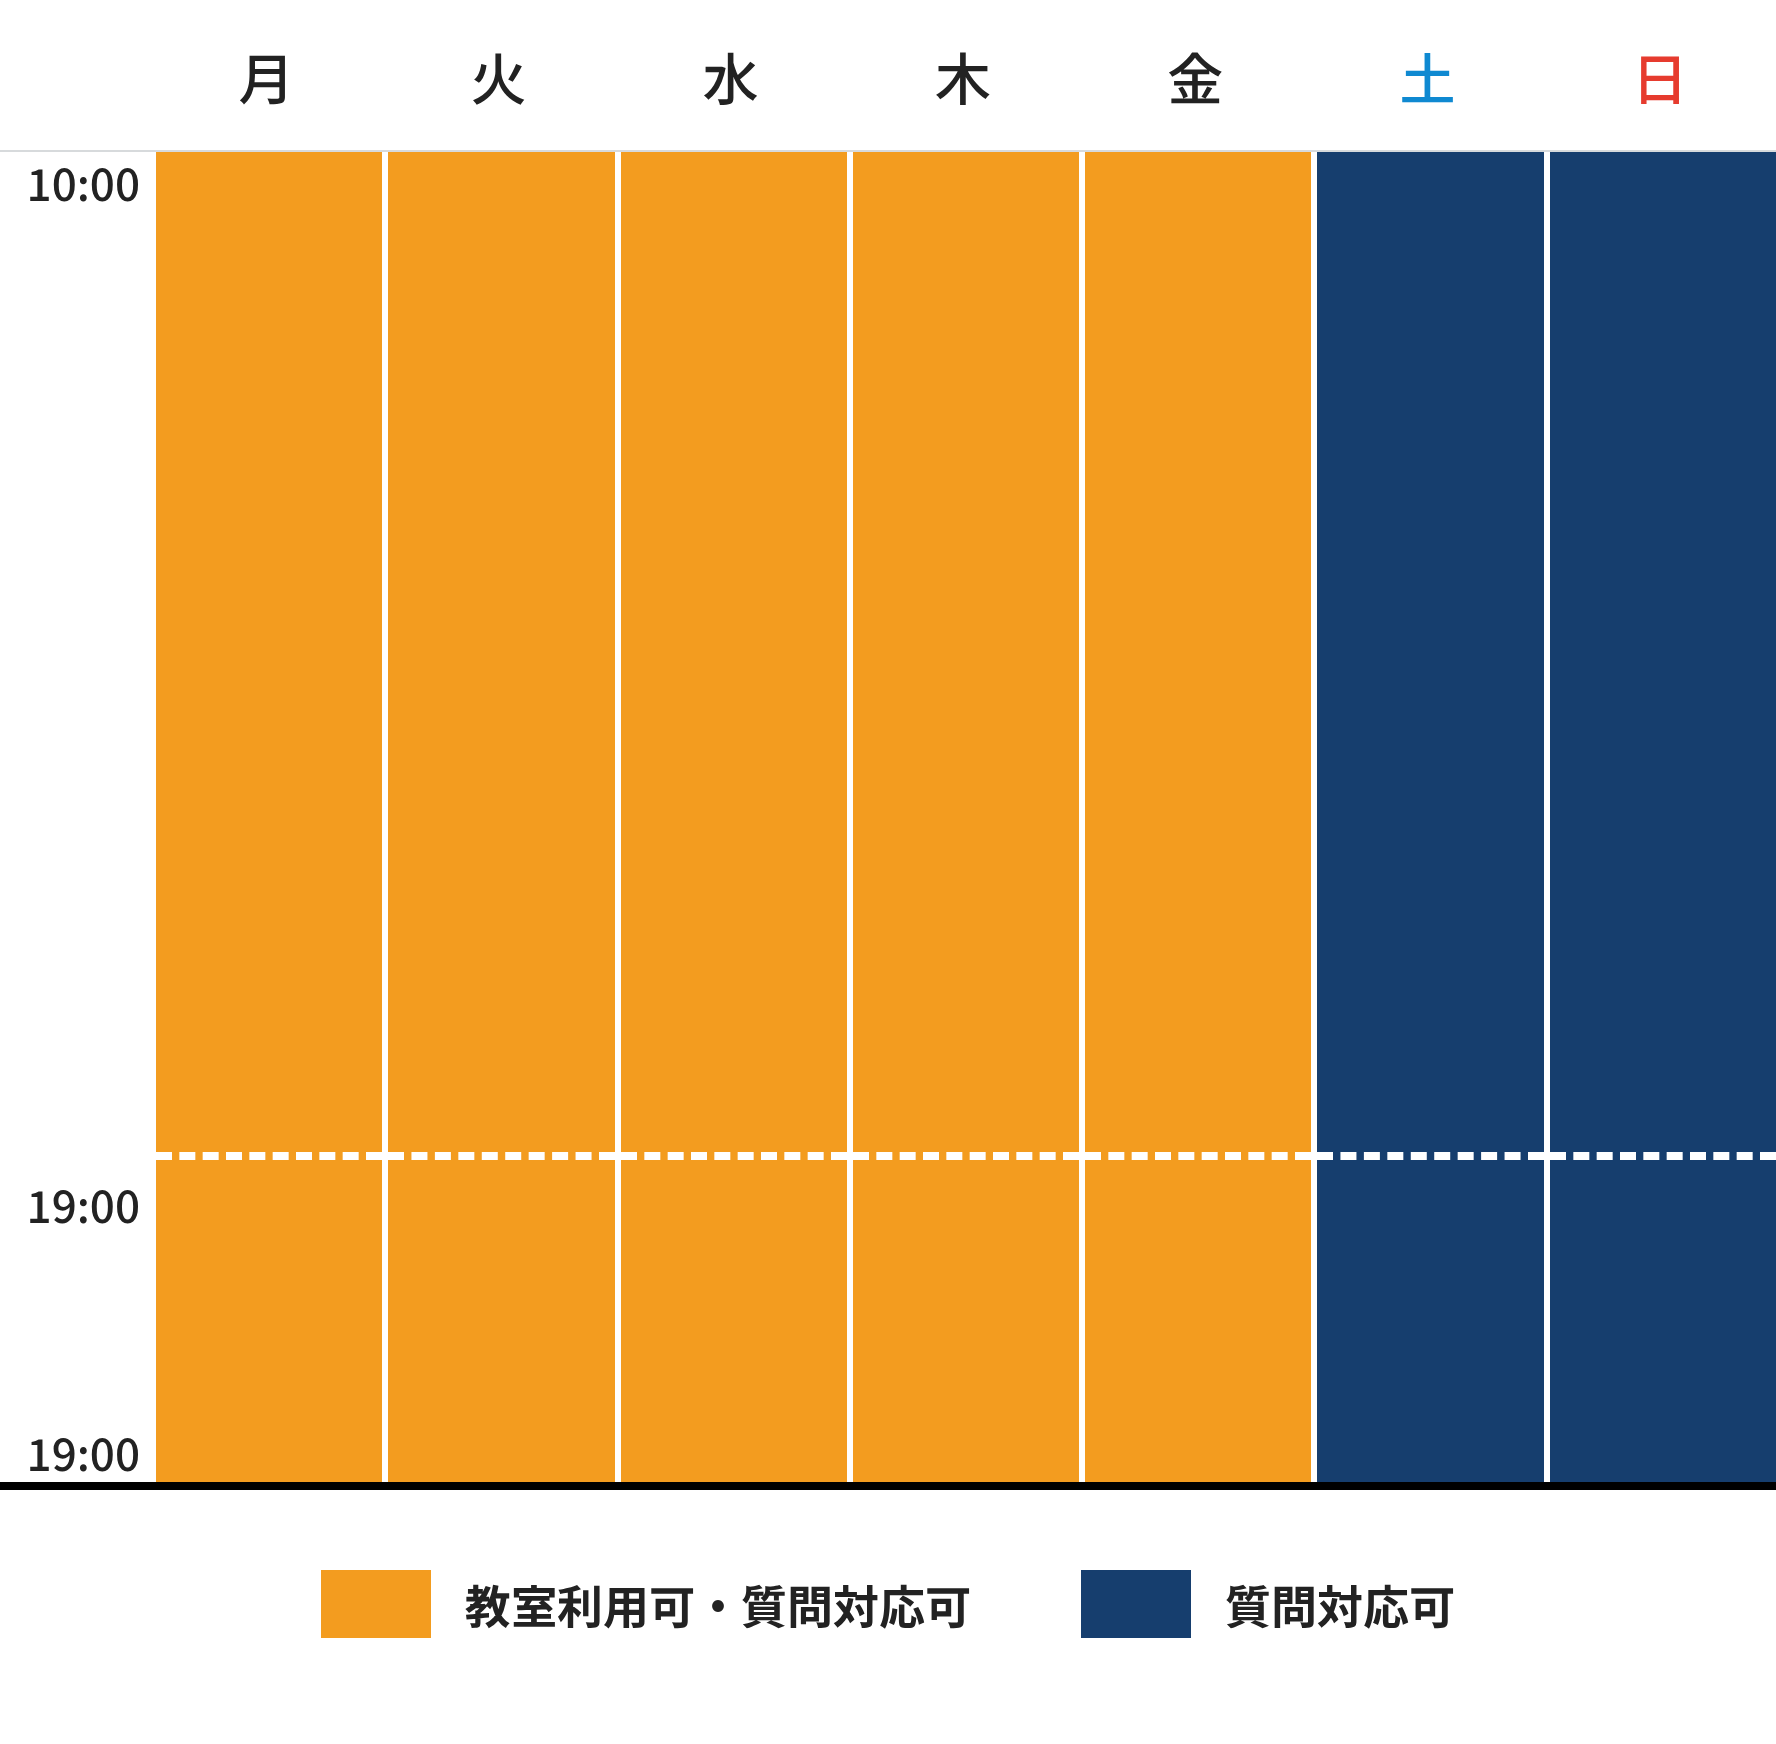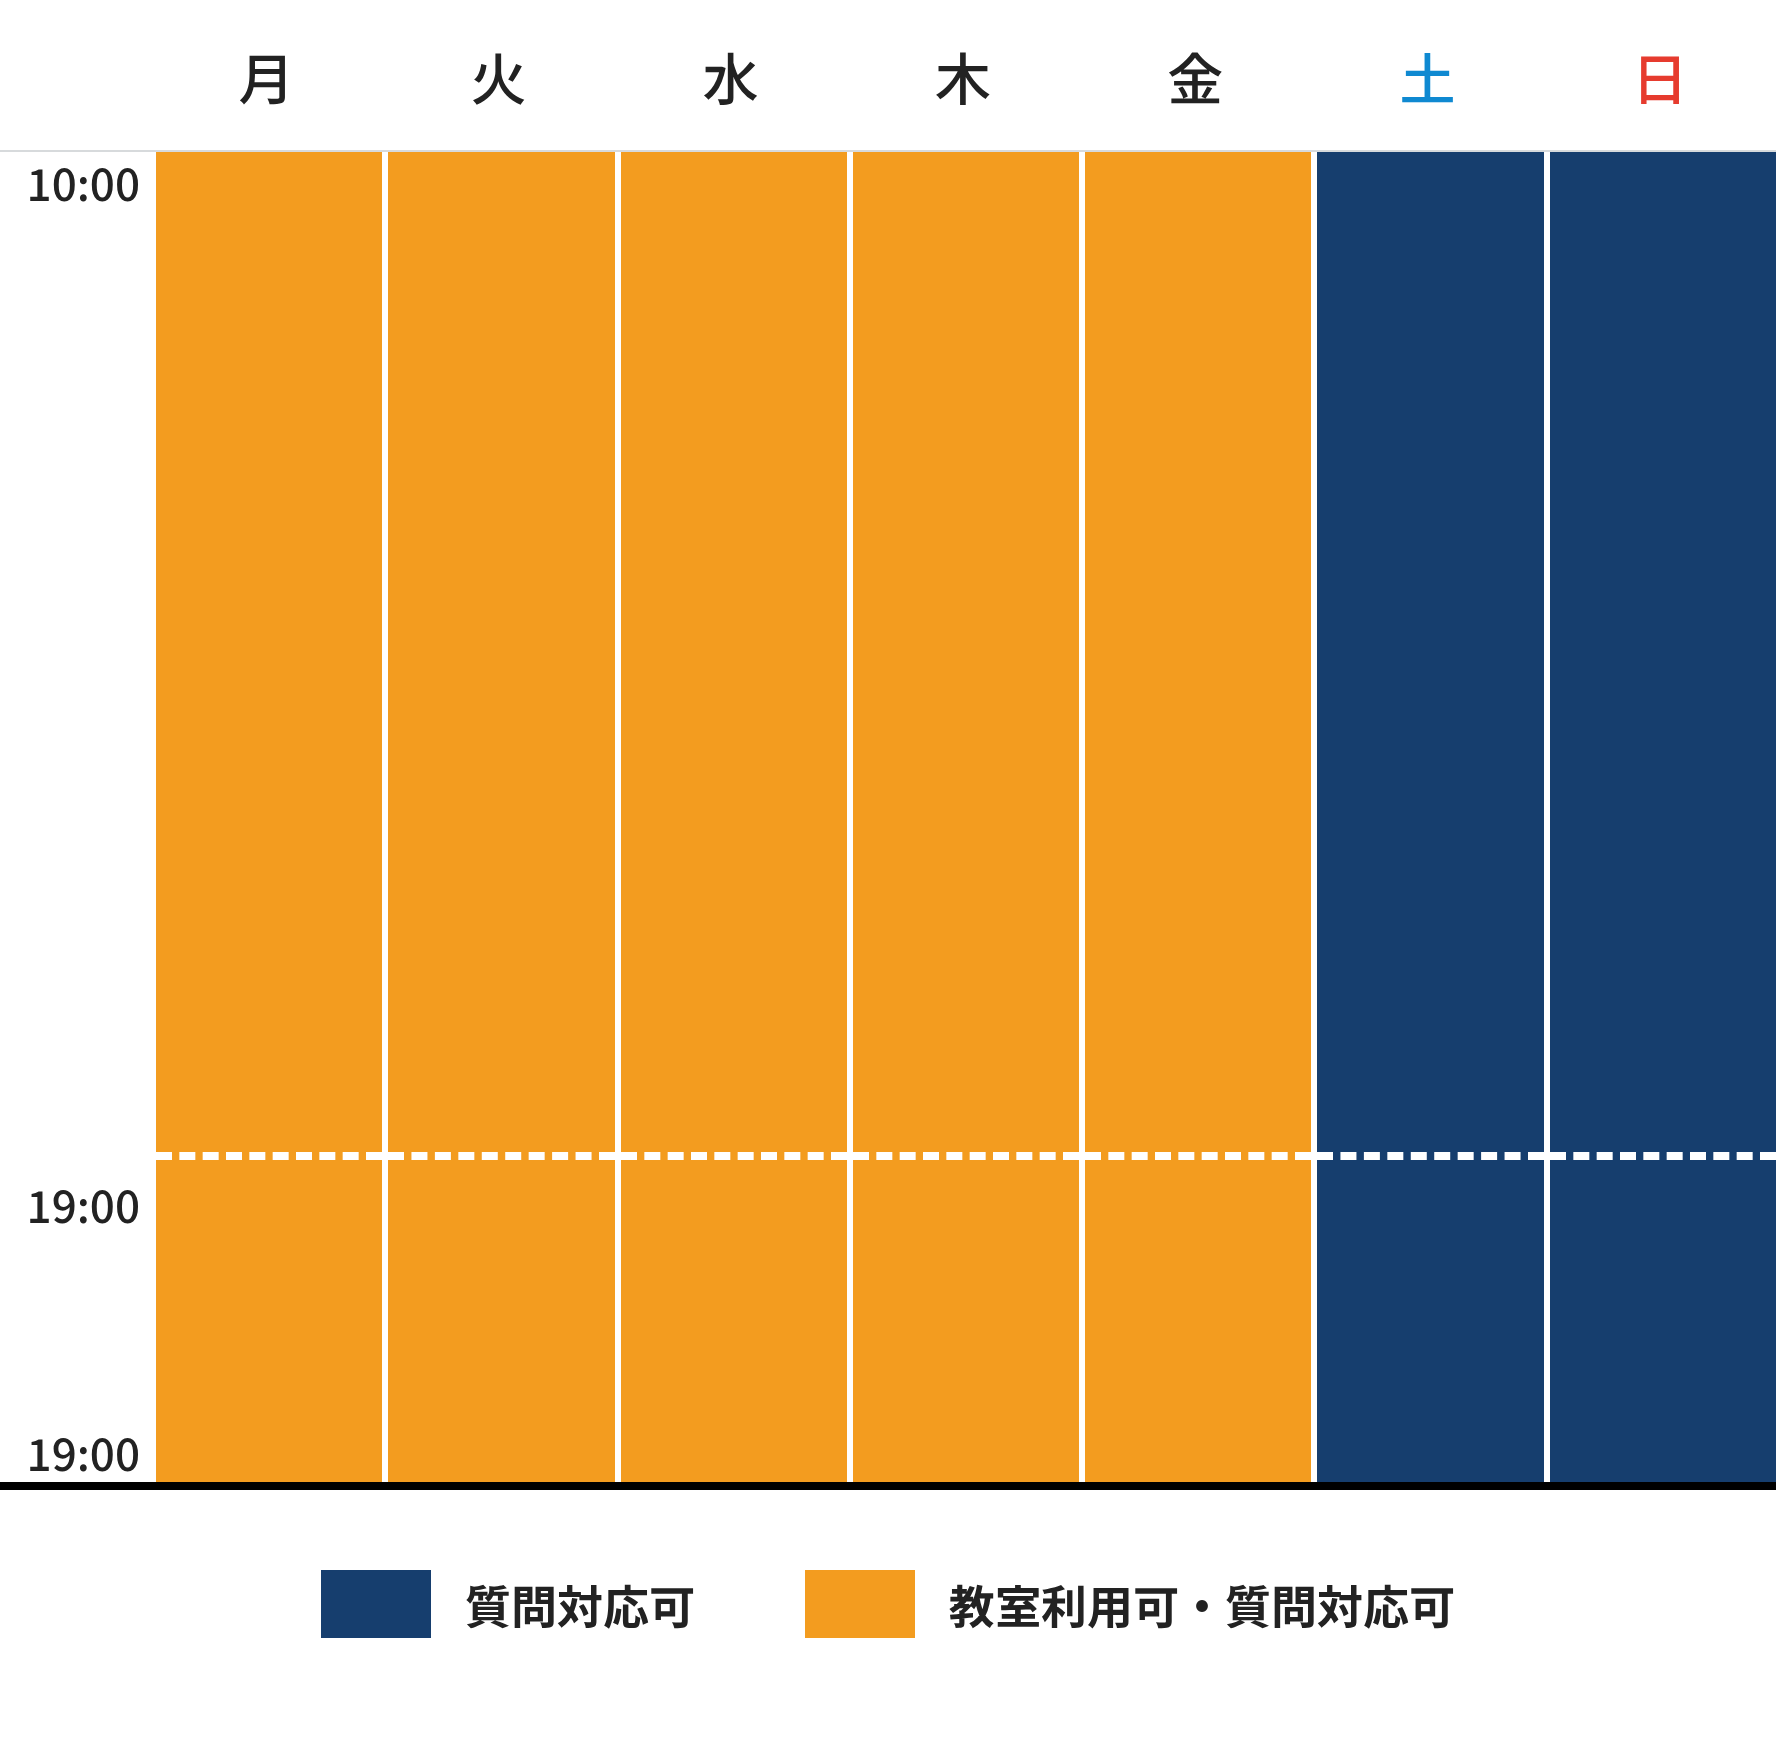--- a/index.html
+++ b/index.html
@@ -98,21 +98,21 @@
       <div class="day-cell" style="height:1330px;">
         <div class="fill navy"></div>
         <div class="dashed" style="top:1000px;"></div>
       </div>
     </div>
     <div class="bottom-bar"></div>
   </div>
 
   <div class="legend">
     <div class="legend-item">
+      <div class="swatch orange"></div>
+      <div class="legend-label">教室利用可・質問対応可</div>
+    </div>
+    <div class="legend-item">
       <div class="swatch navy"></div>
       <div class="legend-label">質問対応可</div>
-    </div>
-    <div class="legend-item">
-      <div class="swatch orange"></div>
-      <div class="legend-label">教室利用可・質問対応可</div>
     </div>
   </div>
 </div>
 
 </body></html>

